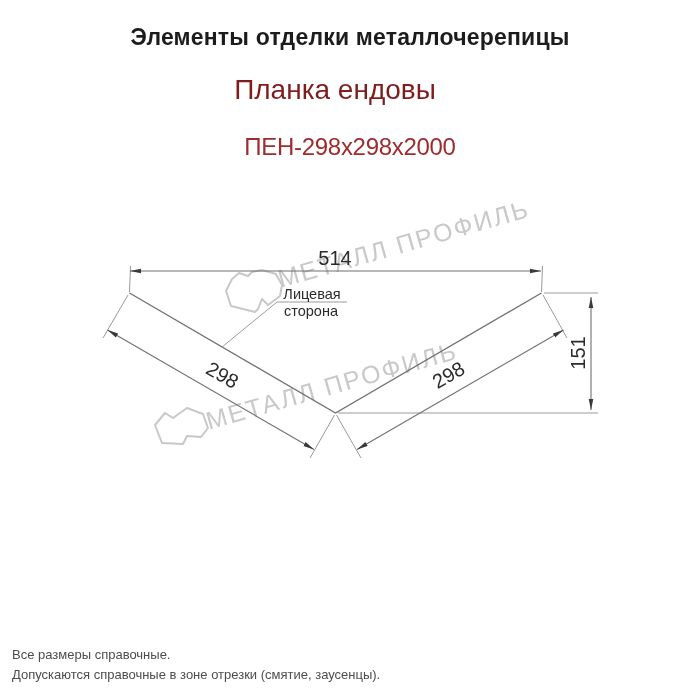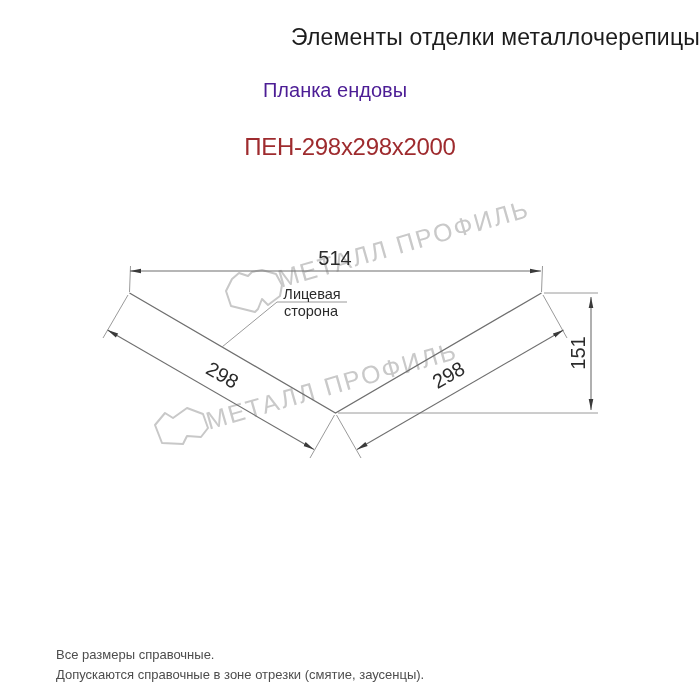--- a/index.html
+++ b/index.html
@@ -3,34 +3,34 @@
 <meta charset="utf-8">
 <style>
   html,body{margin:0;padding:0;}
   body{
     width:700px;height:700px;background:#ffffff;overflow:hidden;position:relative;
     font-family:"Liberation Sans", sans-serif;
   }
   .header{position:absolute;top:0;left:0;width:700px;text-align:center;}
   .page-title{
     margin:0;position:absolute;top:24px;left:0;width:700px;
-    font-size:23px;font-weight:400;color:#1c1c1c;letter-spacing:.2px;text-align:right;
+    font-size:23px;font-weight:700;color:#1c1c1c;letter-spacing:.2px;
   }
   .subtitle{
     position:absolute;top:77px;left:0;width:670px;
-    font-size:20px;line-height:26px;color:#4c1d95;font-weight:400;
+    font-size:28px;line-height:26px;color:#7f1d1d;font-weight:400;
   }
   .product-code{
     position:absolute;top:133px;left:0;width:700px;
     font-size:24px;color:#9e2b2e;font-weight:400;letter-spacing:-0.3px;
   }
   svg.drawing{position:absolute;top:0;left:0;}
   .footer{
     position:absolute;left:12px;top:645px;
-    font-size:13px;line-height:20px;color:#4d4d4d;margin-left:44px;
+    font-size:13px;line-height:20px;color:#4d4d4d;
   }
   .dim-text{fill:#2b2b2b;font-size:20px;}
   .face-text{fill:#2b2b2b;font-size:14.5px;}
   .wm-text{fill:#c9c9c9;font-size:25px;letter-spacing:2px;}
 </style>
 </head>
 <body>
 
 <div class="header">
   <h1 class="page-title">Элементы отделки металлочерепицы</h1>

